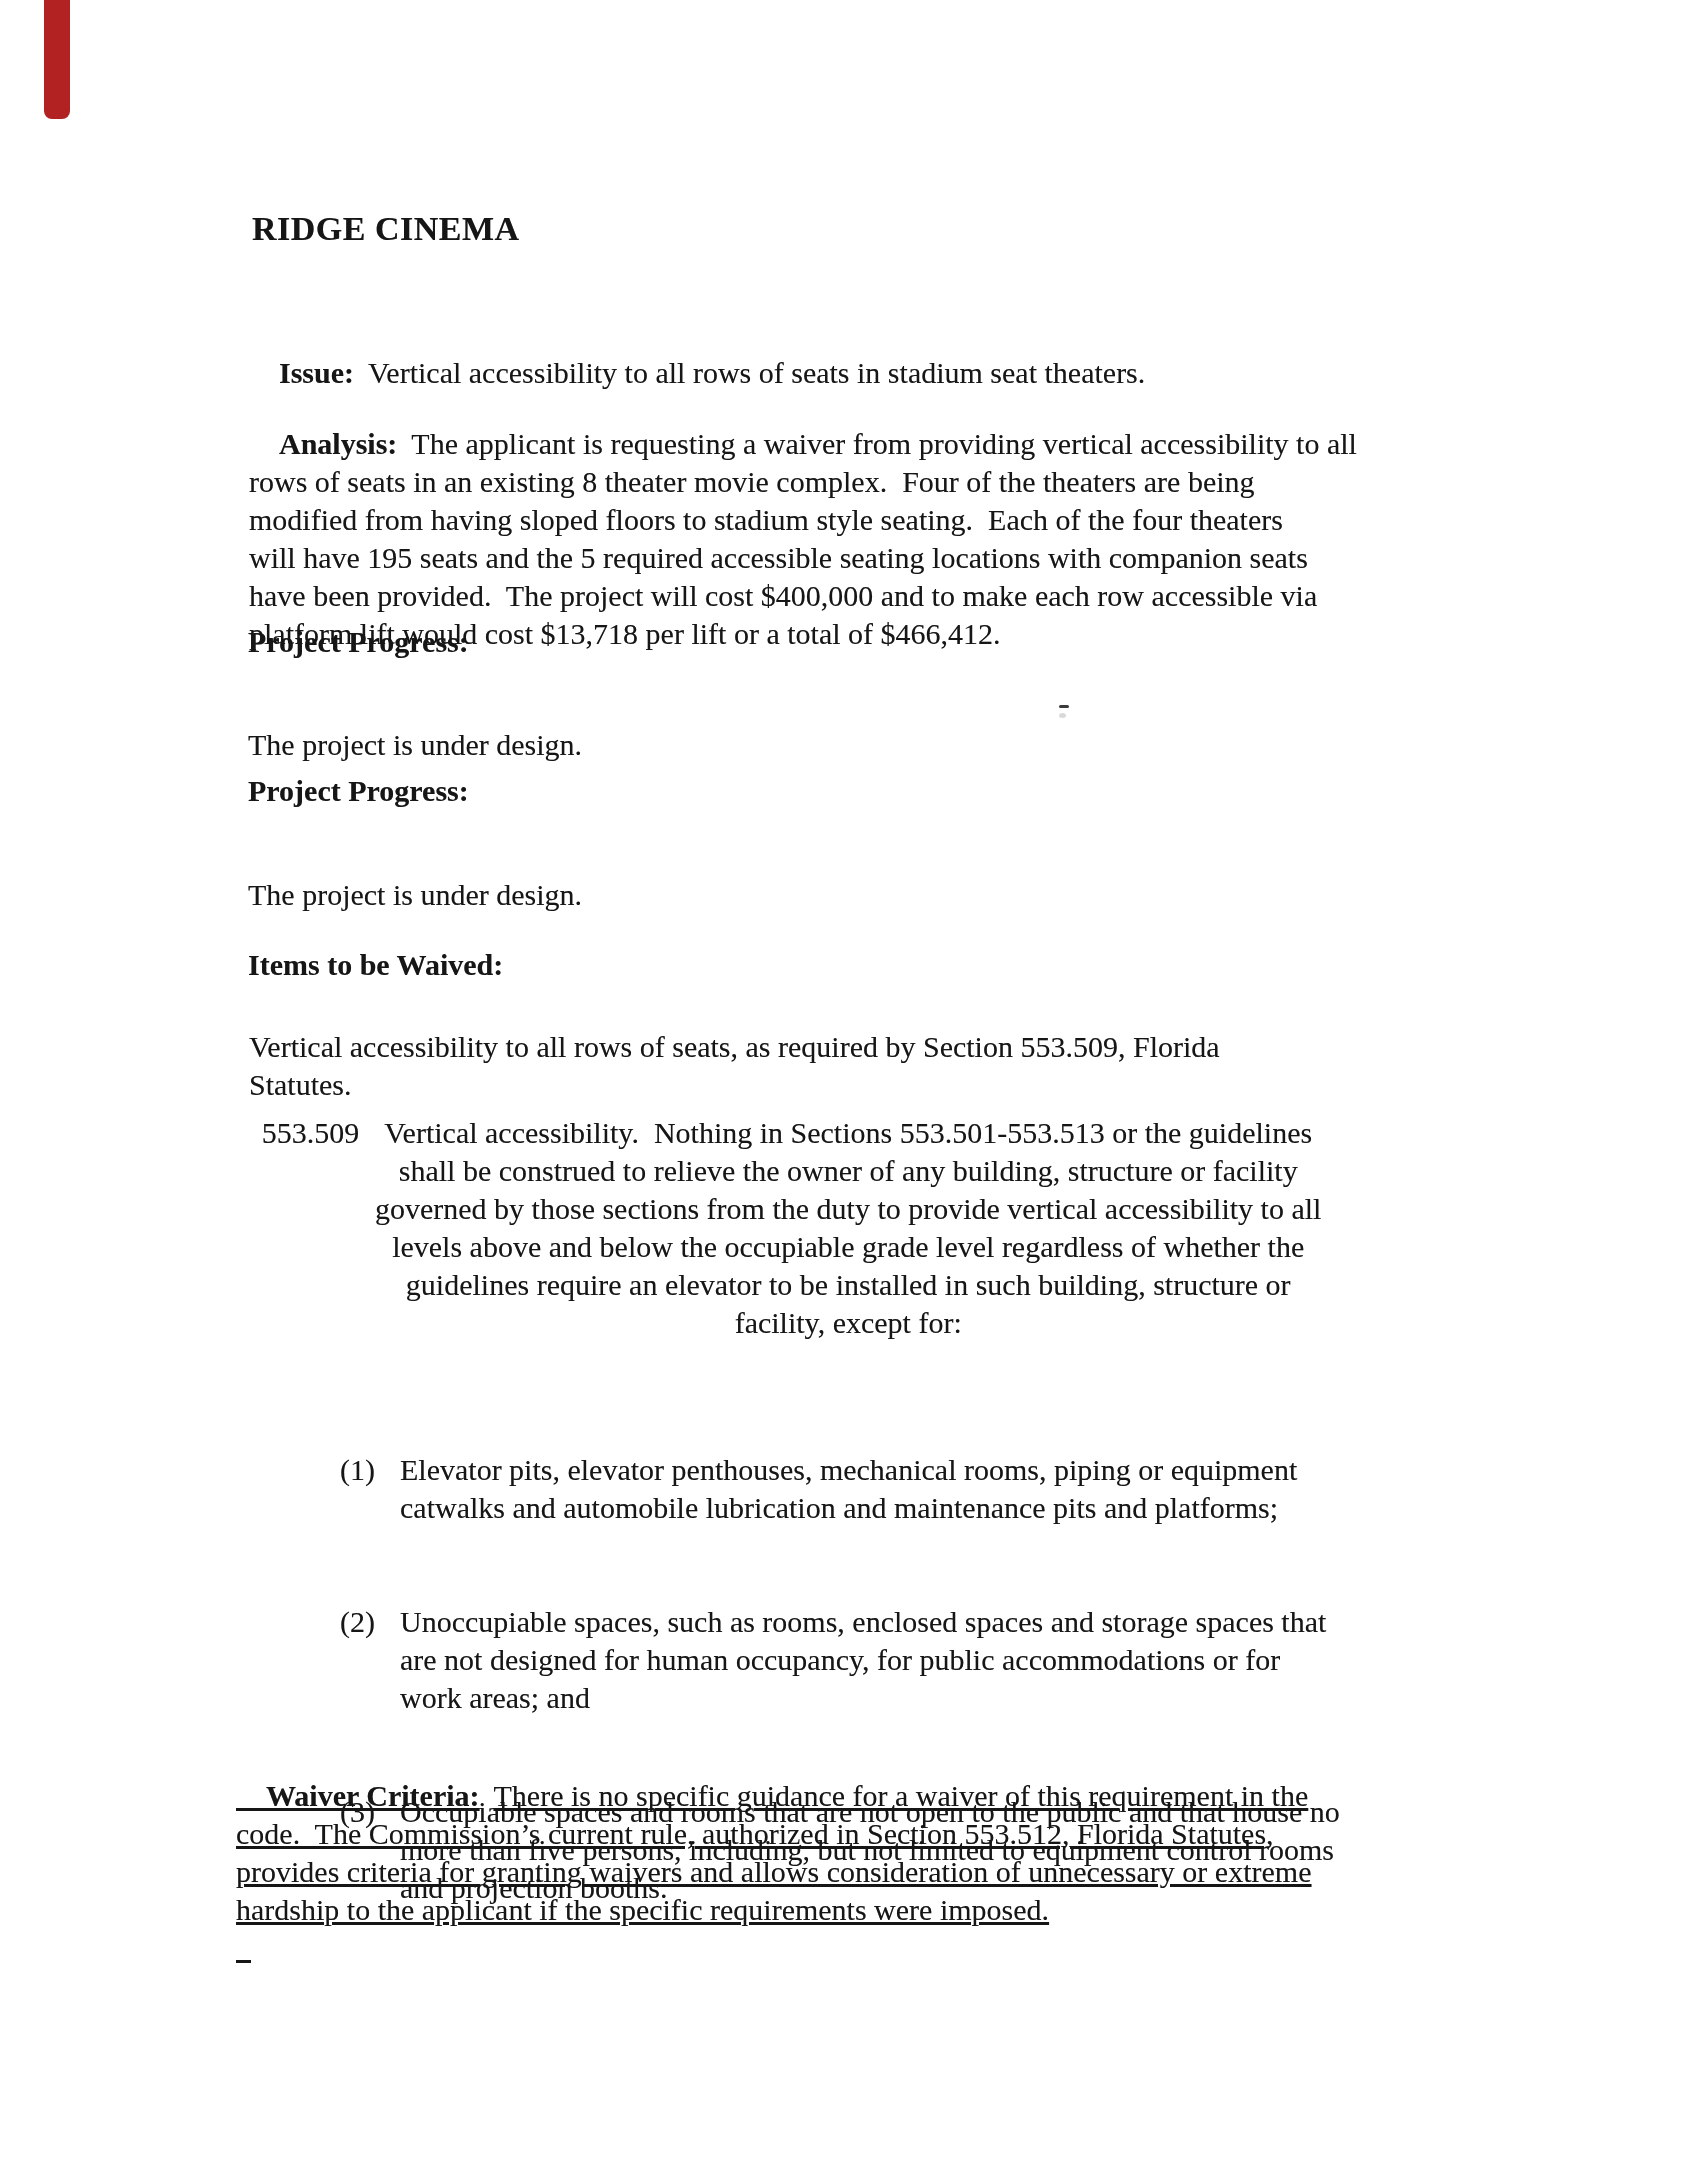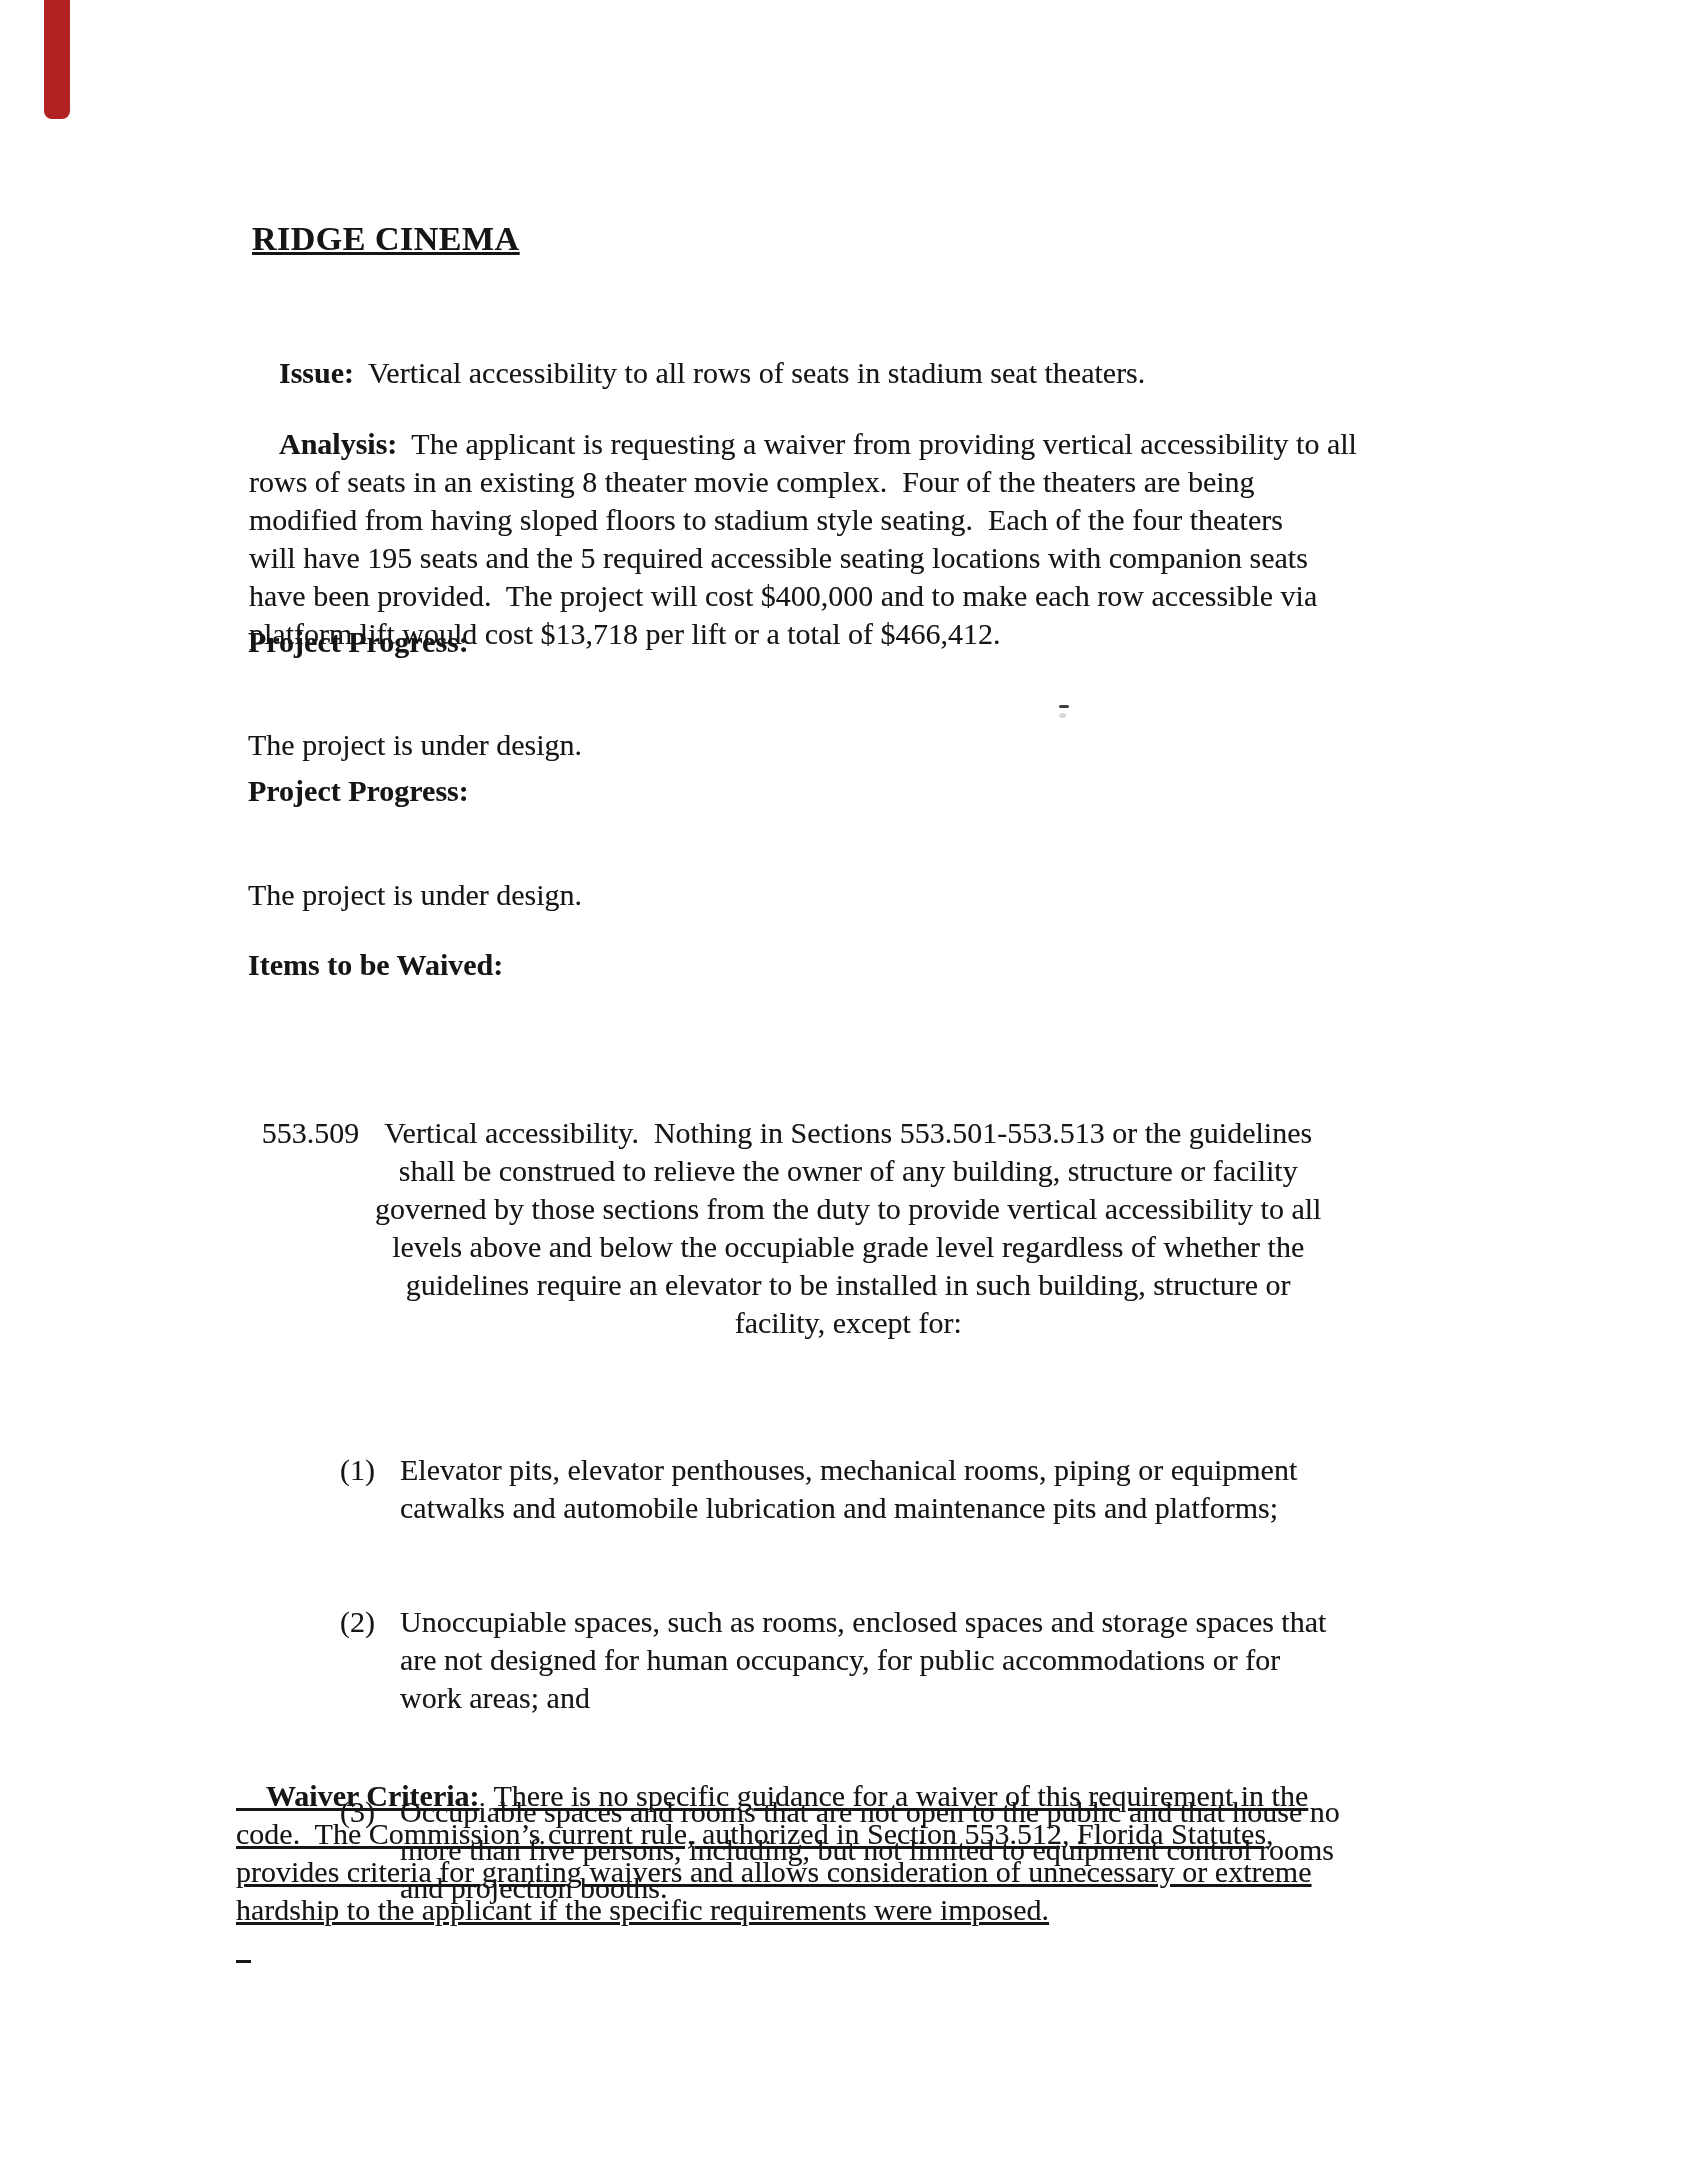--- a/index.html
+++ b/index.html
@@ -56,21 +56,21 @@
     opacity:.7;
   }
 </style>
 </head>
 <body>
 
 <div class="page">
 
   <div class="red-mark" style="background-color: rgb(178, 34, 34);"></div>
 
-  <h1 class="blk title" style="top:220px;left:252px;text-decoration:underline;">RIDGE CINEMA</h1>
+  <h1 class="blk title" style="top:210px;left:252px;">RIDGE CINEMA</h1>
 
   <p class="blk" style="top:286px;left:249px;">
     <b class="lead">Issue:</b><span>Vertical accessibility to all rows of seats in stadium seat theaters.</span>
   </p>
 
   <p class="blk" style="top:357px;left:249px;">
     <b class="lead">Analysis:</b><span>The applicant is requesting a waiver from providing vertical accessibility to all
 rows of seats in an existing 8 theater movie complex.  Four of the theaters are being
 modified from having sloped floors to stadium style seating.  Each of the four theaters
 will have 195 seats and the 5 required accessible seating locations with companion seats
@@ -81,20 +81,22 @@
   <h2 class="blk heading" style="top:623px;left:248px;margin:0;">Project Progress:</h2>
 
   <p class="blk" style="top:696px;left:248px;">The project is under design.</p>
 
   <h2 class="blk heading" style="top:772px;left:248px;margin:0;">Project Progress:</h2>
 
   <p class="blk" style="top:846px;left:248px;">The project is under design.</p>
 
   <h2 class="blk heading" style="top:930px;left:232px;margin:16px;">Items to be Waived:</h2>
 
+  <p class="blk" style="top:998px;left:249px;">Vertical accessibility to all rows of seats, as required by Section 553.509, Florida
+Statutes.</p>
 
   <div class="blk hang" style="top:1114px;left:246px;text-align:center;">
     <span class="st-num">553.509</span><span>Vertical accessibility.  Nothing in Sections 553.501-553.513 or the guidelines
 shall be construed to relieve the owner of any building, structure or facility
 governed by those sections from the duty to provide vertical accessibility to all
 levels above and below the occupiable grade level regardless of whether the
 guidelines require an elevator to be installed in such building, structure or
 facility, except for:</span>
   </div>
 

